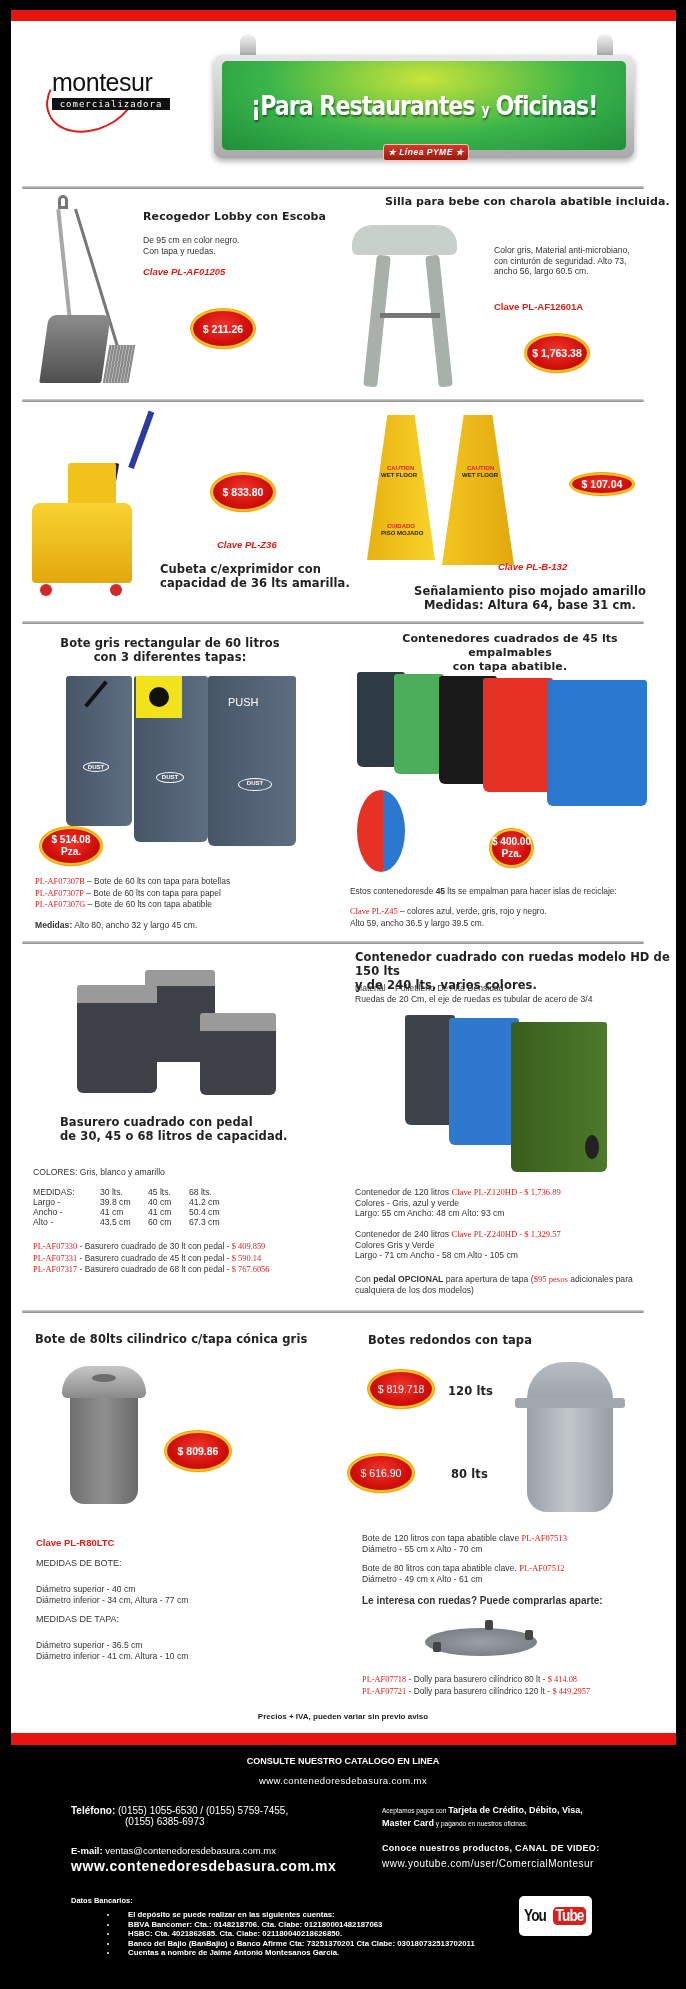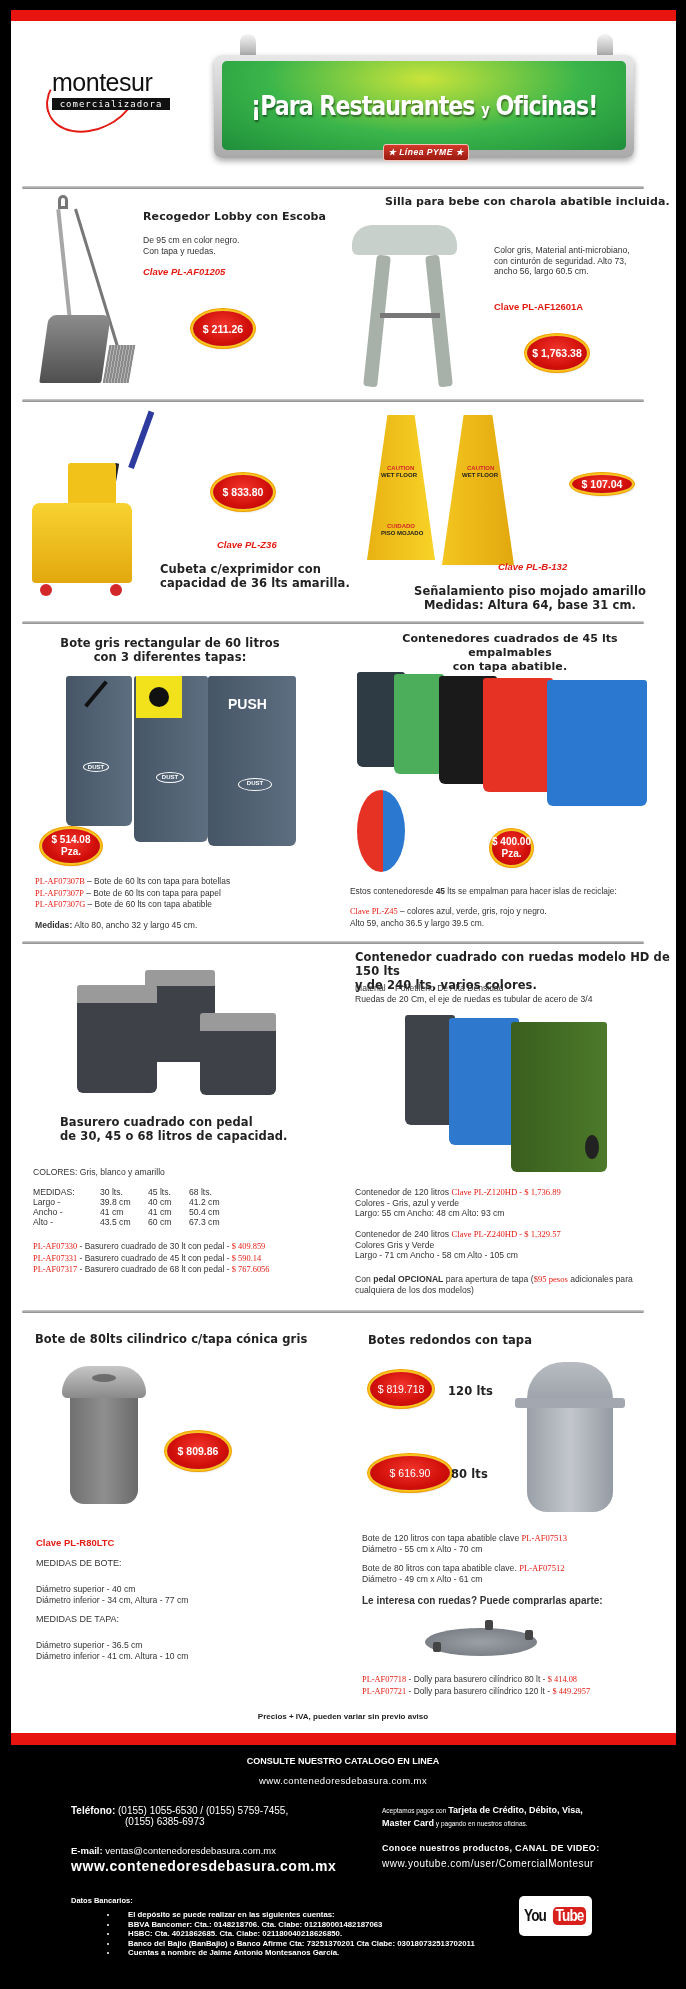--- a/index.html
+++ b/index.html
@@ -141,21 +141,21 @@
     <div>Bote gris rectangular de 60 litros</div>
     <div>con 3 diferentes tapas:</div>
   </div>
   <div class="img" style="left:66px;top:676px;width:232px;height:172px">
     <div class="bin" style="left:0;top:0;width:66px;height:150px;background:linear-gradient(90deg,#465667,#5d6e80)"></div>
     <div class="abs" style="left:14px;top:16px;width:32px;height:4px;background:#111;transform:rotate(-50deg)"></div>
     <div class="bin" style="left:68px;top:0;width:74px;height:166px;background:linear-gradient(90deg,#465667,#5d6e80)"></div>
     <div class="abs" style="left:70px;top:0;width:46px;height:42px;background:#f2e21c"></div>
     <div class="abs" style="left:83px;top:11px;width:20px;height:20px;background:#111;border-radius:50%"></div>
     <div class="bin" style="left:142px;top:0;width:88px;height:170px;background:linear-gradient(90deg,#465667,#5d6e80)"></div>
-    <div class="abs" style="left:162px;top:20px;color:#fff;font-weight:bold;font-size:14px">PUSH</div>
+    <div class="abs" style="left:162px;top:20px;color:#fff;font-weight:normal;font-size:11px">PUSH</div>
     <div class="dust" style="left:17px;top:86px;width:26px;height:10px">DUST</div>
     <div class="dust" style="left:90px;top:96px;width:28px;height:11px">DUST</div>
     <div class="dust" style="left:172px;top:102px;width:34px;height:13px">DUST</div>
   </div>
   <div class="burst" style="left:42px;top:829px;width:58px;height:34px;font-size:10px">
     <span>$ 514.08</span>
       <span>Pza.</span>
   </div>
   <div class="abs txt" style="left:35px;top:876px;font-size:8.4px">
     <div><span class="red">PL-AF07307B</span><span> – Bote de 60 lts con tapa para botellas</span></div>
@@ -285,21 +285,21 @@
   <div class="abs txt" style="left:36px;top:1640px">
     <div>Diámetro superior - 36.5 cm</div>
     <div>Diámetro inferior - 41 cm. Altura - 10 cm</div>
   </div>
 </div>
 
 <div>
   <div class="abs title" style="left:368px;top:1333px;font-size:11.5px">Botes redondos con tapa</div>
   <div class="burst thin" style="left:370px;top:1372px;width:62px;height:34px">$ 819.718</div>
   <div class="abs title" style="left:448px;top:1384px">120 lts</div>
-  <div class="burst thin" style="left:370px;top:1456px;width:80px;height:34px">$ 616.90</div>
+  <div class="burst thin" style="left:350px;top:1456px;width:62px;height:34px">$ 616.90</div>
   <div class="abs title" style="left:451px;top:1467px">80 lts</div>
   <div class="img" style="left:515px;top:1362px;width:110px;height:150px">
     <div class="abs" style="left:12px;top:0;width:86px;height:42px;background:linear-gradient(#b8bcc2,#9aa0a8);border-radius:40px 40px 6px 6px"></div>
     <div class="abs" style="left:0;top:36px;width:110px;height:10px;background:#a3a8b0;border-radius:3px"></div>
     <div class="abs" style="left:12px;top:46px;width:86px;height:104px;background:linear-gradient(90deg,#9aa0a8,#c3c7cc 50%,#959ba3);border-radius:0 0 20px 20px"></div>
   </div>
   <div class="abs txt" style="left:362px;top:1533px">
     <div><span>Bote de 120 litros con tapa abatible clave </span><span class="red">PL-AF07513</span></div>
     <div>Diámetro - 55 cm x Alto - 70 cm</div>
   </div>

